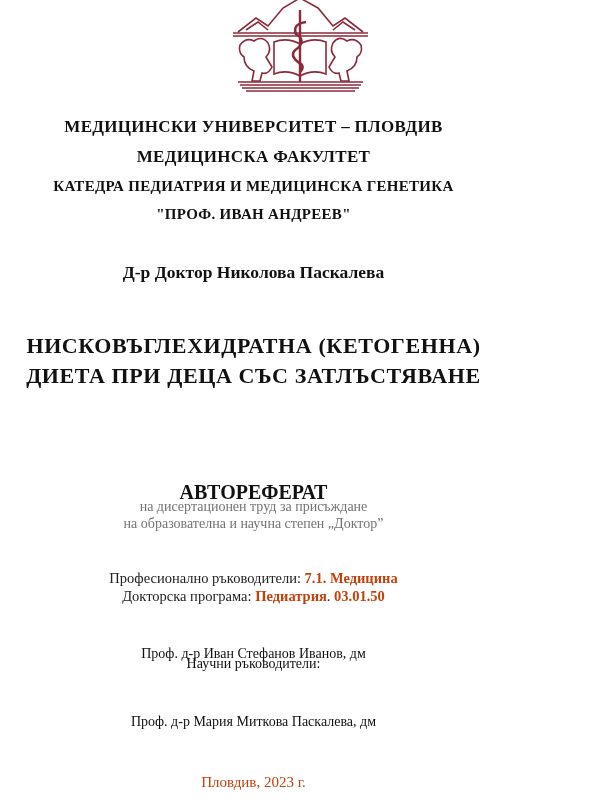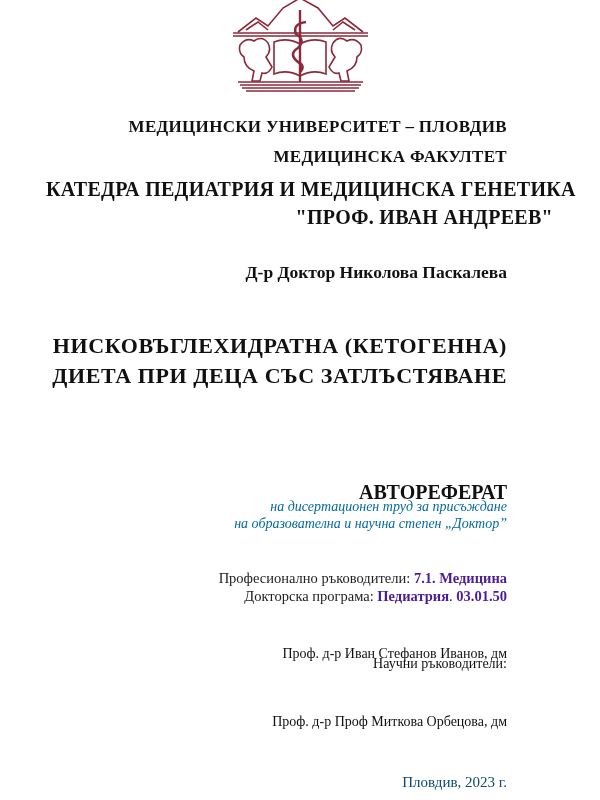--- a/index.html
+++ b/index.html
@@ -1,29 +1,29 @@
 <!DOCTYPE html>
 <html><head>
   <meta charset="utf-8">
   <style>
     html, body { margin: 0; padding: 0; background: #ffffff; }
     body { width: 600px; height: 800px; position: relative; overflow: hidden;
            font-family: "Liberation Serif", "DejaVu Serif", serif; color: #111; }
-    .center { position: absolute; left: 0; width: 507px; text-align: right; white-space: nowrap; }
+    .center { position: absolute; left: 0; width: 507px; text-align: center; white-space: nowrap; }
     .logo { position: absolute; left: 228px; top: 0; width: 145px; height: 95px; }
     .inst { font-weight: bold; font-size: 17px; letter-spacing: 0.3px; }
-    .inst.small { font-size: 20px; padding-left: 46px; }
+    .inst.small { font-size: 15px; }
     .author { font-weight: bold; font-size: 17.5px; top: 262px; }
     .title { font-weight: bold; font-size: 22px; letter-spacing: 0.6px; line-height: 30px; }
     .ar { font-weight: bold; font-size: 20px; top: 481px; }
-    .desc { font-style: italic; font-size: 14px; line-height: 17px; color: #0369a1; }
+    .desc { font-size: 14px; line-height: 17px; color: #737373; }
     .field { font-size: 14.5px; color: #222; }
-    .field b { color: #4c1d95; }
+    .field b { color: #c2410c; }
     .sup { font-weight: normal; font-size: 14px; }
-    .city { font-size: 15px; top: 774px; color: #0c4a6e; }
+    .city { font-size: 15px; top: 774px; color: #c2410c; }
   </style>
 </head>
 <body>
 
 <div class="logo">
   <svg width="145" height="95" viewBox="0 0 145 95" fill="none" stroke="#8b2a3a" stroke-width="1.6">
 
     <polyline points="10,32 28,18 40,26 55,8 72,-2 90,8 105,26 117,18 135,32"></polyline>
     <polyline points="18,30 30,22 40,30"></polyline>
     <polyline points="105,30 115,22 127,30"></polyline>
@@ -66,15 +66,15 @@
 <div class="center field" style="top:570px">
   <span>Професионално ръководители: </span><b>7.1. Медицина</b>
 </div>
 
 <div class="center field" style="top:588px">
   <span>Докторска програма: </span><b>Педиатрия</b><span>. </span><b>03.01.50</b>
 </div>
 
 <div class="center sup" style="top:656px">Научни ръководители:</div>
 <div class="center sup" style="top:646px">Проф. д-р Иван Стефанов Иванов, дм</div>
-<div class="center sup" style="top:714px">Проф. д-р Проф Миткова Орбецова, дм</div>
+<div class="center sup" style="top:714px">Проф. д-р Мария Миткова Паскалева, дм</div>
 
 <div class="center city">Пловдив, 2023 г.</div>
 
 </body></html>

